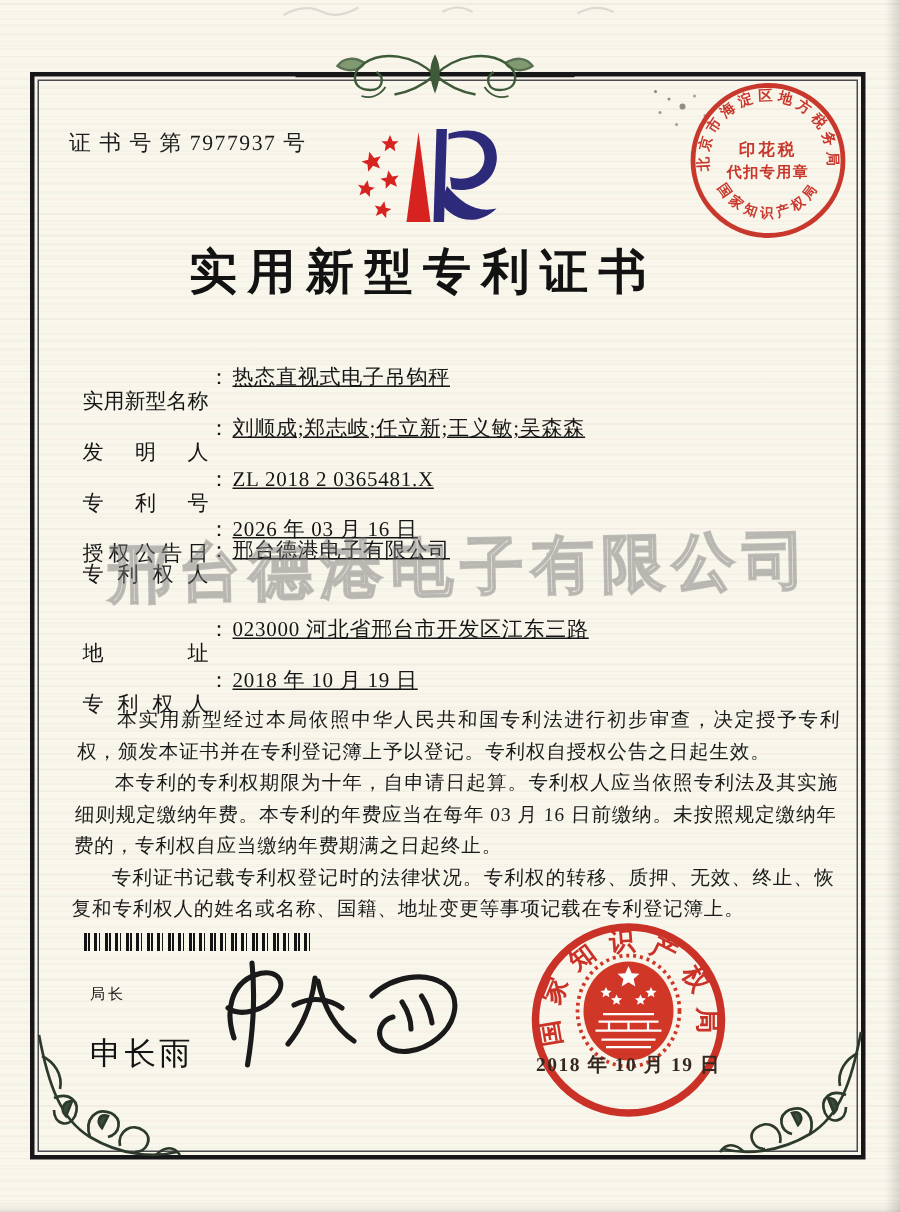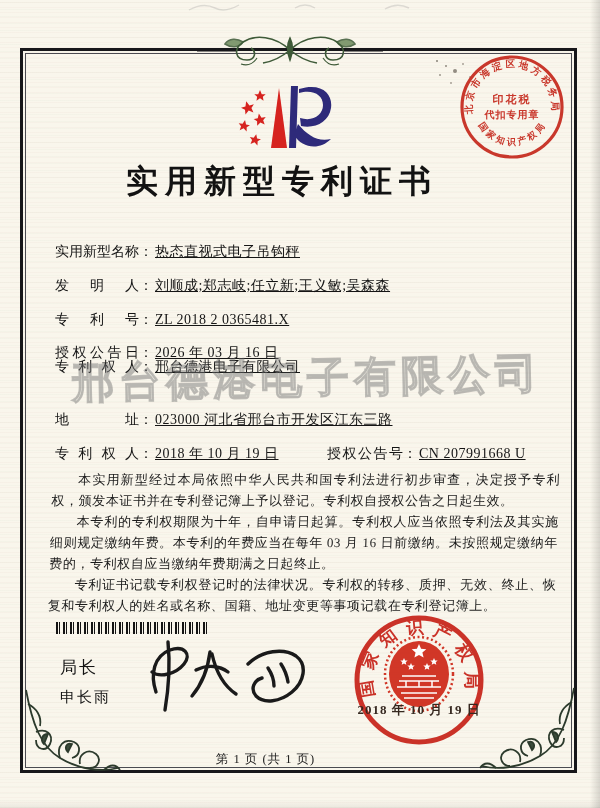--- a/index.html
+++ b/index.html
@@ -16,42 +16,42 @@
   .frame{position:absolute;left:20px;top:48px;width:551px;height:719px;border:3px solid #17171a;}
   .frame::after{content:"";position:absolute;inset:2px;border:1px solid #4a4a50;}
 
   .cert-no{position:absolute;left:46px;top:86px;font-size:14.5px;color:#1c1c1c;letter-spacing:1px;}
 
   .title{position:absolute;left:0;top:160px;width:600px;text-align:center;transform:translateX(-18px);
     font-size:32px;font-weight:600;color:#121212;letter-spacing:7px;}
 
   .fields{position:absolute;left:55px;top:0;width:500px;font-size:14px;color:#151515;}
   .frow{position:absolute;white-space:nowrap;}
-  .f-label{display:inline-block;width:84px;text-align:justify;text-align-last:justify;vertical-align:top;}
+  .f-label{display:inline-block;width:84px;text-align:justify;text-align-last:justify;vertical-align:top;margin-top:16px;}
   .f-colon{display:inline-block;width:14px;}
   .f-value{margin-left:2px;letter-spacing:0.5px;text-decoration:underline;}
   .frow.r0{top:243px;} .frow.r1{top:277px;} .frow.r2{top:311px;}
   .frow.r3{top:344px;} .frow.r4{top:358px;} .frow.r5{top:411px;} .frow.r6{top:445px;}
   .auth-no{position:absolute;left:272px;top:0;}
   .auth-no .f-label{width:76px;}
 
   .watermark{position:absolute;left:72px;top:350px;width:500px;white-space:nowrap;
     font-size:42px;letter-spacing:5px;font-weight:700;transform:rotate(-1.2deg);
     color:rgba(150,150,150,0.14);-webkit-text-stroke:1.2px rgba(110,110,110,0.40);
     pointer-events:none;}
 
   .paras{position:absolute;left:50px;top:469px;width:508px;font-size:13px;line-height:21px;
     color:#1b1b1b;letter-spacing:0.6px;transform:skewX(-2deg);}
   .paras p{margin:0;text-indent:2em;text-align:justify;}
 
   .barcode{position:absolute;left:56px;top:622px;width:154px;height:12px;
     background:repeating-linear-gradient(90deg,#141414 0 2px,transparent 2px 3px,#141414 3px 4px,transparent 4px 7px,#141414 7px 9px,transparent 9px 10px,#141414 10px 11px,transparent 11px 14px);}
 
-  .signer-title{position:absolute;left:60px;top:656px;font-size:17px;color:#141414;letter-spacing:2px;}
-  .signer-name{position:absolute;left:60px;top:688px;font-size:15px;color:#141414;letter-spacing:2px;}
+  .signer-title{position:absolute;left:60px;top:656px;font-size:10px;color:#141414;letter-spacing:2px;}
+  .signer-name{position:absolute;left:60px;top:688px;font-size:21px;color:#141414;letter-spacing:2px;}
   .signature{position:absolute;left:122px;top:634px;}
 
   .footer{position:absolute;left:178px;top:751px;width:175px;text-align:center;font-size:12.5px;color:#1b1b1b;letter-spacing:1px;}
 
   .seal-top{position:absolute;left:455px;top:52px;z-index:5;opacity:0.92;}
   .seal-bottom{position:absolute;left:344px;top:610px;z-index:5;opacity:0.95;}
   .speckles{position:absolute;left:436px;top:60px;width:2px;height:2px;background:rgba(45,35,25,0.55);border-radius:50%;
     box-shadow:9px 5px 0 rgba(45,35,25,.5),3px 14px 0 rgba(45,35,25,.45),18px 10px 0 1px rgba(45,35,25,.5),26px 3px 0 rgba(45,35,25,.4),14px 22px 0 rgba(45,35,25,.4),33px 16px 0 rgba(45,35,25,.35);}
 
   .orn-top{position:absolute;left:195px;top:28px;z-index:2;}
@@ -101,20 +101,21 @@
       <path d="M18,46 C28,42 36,48 32,58 C28,66 18,64 18,54"></path>
       <path d="M42,72 C38,60 46,52 56,56 C64,60 62,70 54,72"></path>
       <path d="M62,78 C60,68 70,62 78,68 C84,73 80,82 72,82"></path>
       <path d="M10,18 C18,22 24,30 22,40"></path>
       <path d="M86,84 C92,78 98,78 102,84"></path>
       <path d="M26,58 C22,54 24,48 30,48 Z" fill="#3c4c3c"></path>
       <path d="M50,66 C46,62 48,56 54,58 Z" fill="#3c4c3c"></path>
     </g>
   </svg>
 
+  <div class="cert-no">证 书 号 第 7977937 号</div>
 
   <svg class="seal-top" width="116" height="112" viewBox="0 0 116 112">
     <defs>
       <path id="arcT" d="M 17.6,61.9 A 40,40 0 1 1 96.4,61.9"></path>
       <path id="arcB" d="M 22.6,71.1 A 38,38 0 0 0 91.4,71.1"></path>
     </defs>
     <circle cx="57" cy="55" r="50" fill="none" stroke="#c5281c" stroke-width="3.2"></circle>
     <text font-size="9.5" fill="#c5281c" font-weight="bold">
       <textPath href="#arcT" startOffset="0" textLength="136">北京市海淀区地方税务局</textPath>
     </text>
@@ -159,23 +160,20 @@
       <span class="f-label">授权公告日</span><span class="f-colon">：</span><span class="f-value">2026 年 03 月 16 日</span>
     </div>
     <div class="frow r4">
       <span class="f-label">专利权人</span><span class="f-colon">：</span><span class="f-value">邢台德港电子有限公司</span>
     </div>
     <div class="frow r5">
       <span class="f-label">地址</span><span class="f-colon">：</span><span class="f-value">023000 河北省邢台市开发区江东三路</span>
     </div>
     <div class="frow r6">
       <span class="f-label">专利权人</span><span class="f-colon">：</span><span class="f-value">2018 年 10 月 19 日</span>
-      <span class="auth-no">
-        <span class="f-label">授权公告号</span><span class="f-colon">：</span><span class="f-value">CN 207991668 U</span>
-      </span>
     </div>
   </div>
 
   <div class="paras">
     <p>本实用新型经过本局依照中华人民共和国专利法进行初步审查，决定授予专利权，颁发本证书并在专利登记簿上予以登记。专利权自授权公告之日起生效。</p>
     <p>本专利的专利权期限为十年，自申请日起算。专利权人应当依照专利法及其实施细则规定缴纳年费。本专利的年费应当在每年 03 月 16 日前缴纳。未按照规定缴纳年费的，专利权自应当缴纳年费期满之日起终止。</p>
     <p>专利证书记载专利权登记时的法律状况。专利权的转移、质押、无效、终止、恢复和专利权人的姓名或名称、国籍、地址变更等事项记载在专利登记簿上。</p>
   </div>
 
   <div class="watermark">邢台德港电子有限公司</div>
@@ -218,17 +216,16 @@
       </g>
       <g stroke="#ffffff" fill="none" stroke-width="1.5">
         <path d="M58,66 h34 M55,71 h40 M53,77 h44"></path>
         <path d="M62,71 v6 M75,71 v6 M88,71 v6"></path>
         <path d="M57,83 h36 M60,88 h30"></path>
       </g>
     </g>
     <text x="75" y="104" text-anchor="middle" font-size="13" letter-spacing="1" fill="#2b1d15" font-weight="bold">2018 年 10 月 19 日</text>
   </svg>
 
-  <div class="footer">第 1 页 (共 1 页)</div>
 
   <div class="scan-edge-r"></div>
   <div class="scan-edge-b"></div>
 </div>
 
 </body></html>

